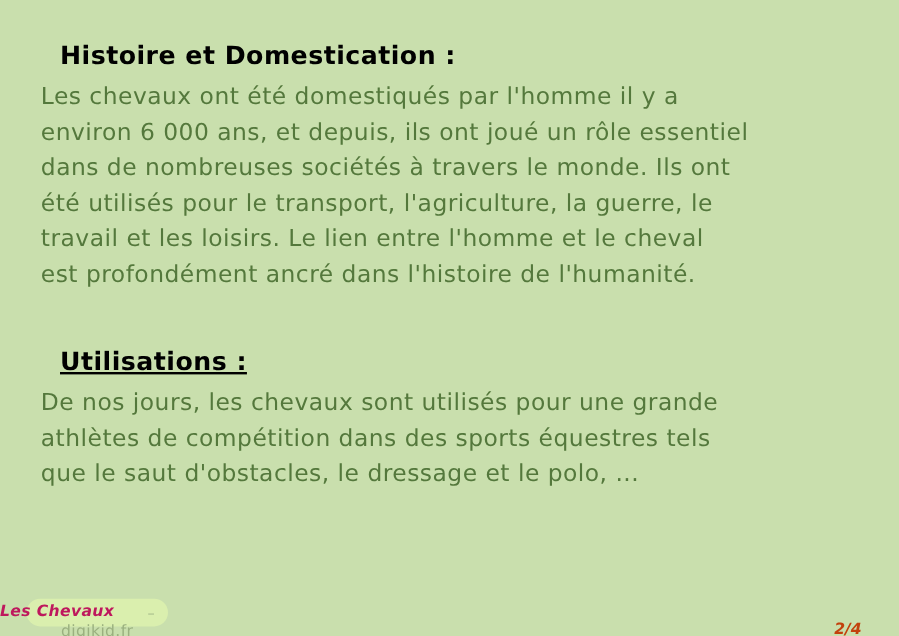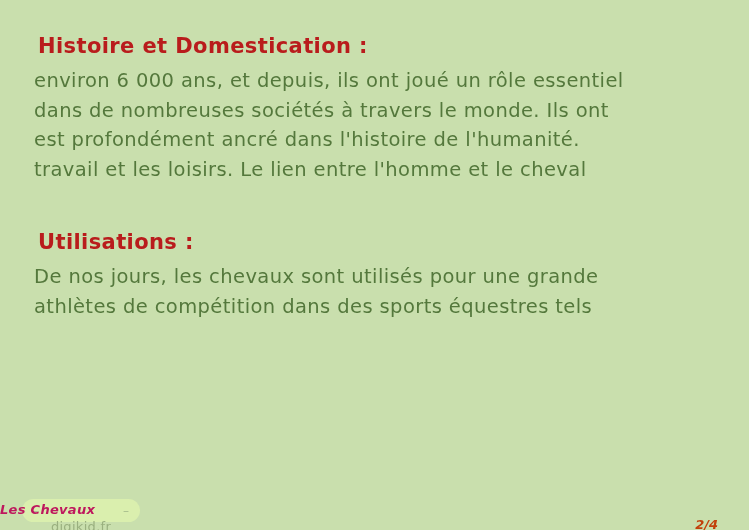--- a/index.html
+++ b/index.html
@@ -10,28 +10,29 @@
     height: 530px;
     background: #c9dfad;
     font-family: "DejaVu Sans", sans-serif;
     overflow: hidden;
     box-sizing: border-box;
   }
   .content {
     padding: 34px 34px 0 34px;
   }
   .section-heading {
-    margin: 0 0 8px 4px;
+    margin: 0 0 8px 16px;
     font-size: 21px;
     font-weight: bold;
     letter-spacing: 0.4px;
-    color: #b91c1c;
+    color: #000000;
   }
   .section + .section .section-heading {
     margin-top: 46px;
+    text-decoration: underline;
   }
   .para-line {
     font-size: 19.5px;
     line-height: 29.5px;
     letter-spacing: 0.4px;
     color: #54783c;
     white-space: nowrap;
   }
   .footer {
     position: absolute;
@@ -88,32 +89,35 @@
 </style>
 </head>
 <body>
 
 <div class="slide">
   <div class="content">
 
     <div class="section">
       <h2 class="section-heading">Histoire et Domestication :</h2>
       <div class="para">
+        <div class="para-line">Les chevaux ont été domestiqués par l'homme il y a</div>
         <div class="para-line">environ 6 000 ans, et depuis, ils ont joué un rôle essentiel</div>
         <div class="para-line">dans de nombreuses sociétés à travers le monde. Ils ont</div>
+        <div class="para-line">été utilisés pour le transport, l'agriculture, la guerre, le</div>
+        <div class="para-line">travail et les loisirs. Le lien entre l'homme et le cheval</div>
         <div class="para-line">est profondément ancré dans l'histoire de l'humanité.</div>
-        <div class="para-line">travail et les loisirs. Le lien entre l'homme et le cheval</div>
       </div>
     </div>
 
     <div class="section">
       <h2 class="section-heading">Utilisations :</h2>
       <div class="para">
         <div class="para-line">De nos jours, les chevaux sont utilisés pour une grande</div>
         <div class="para-line">athlètes de compétition dans des sports équestres tels</div>
+        <div class="para-line">que le saut d'obstacles, le dressage et le polo, ...</div>
       </div>
     </div>
 
   </div>
 
   <div class="footer">
     <div class="brand-badge">
       <span class="brand-dash">–</span>
       <span class="brand-label">digikid.fr</span>
       <span class="brand-dash">–</span>

